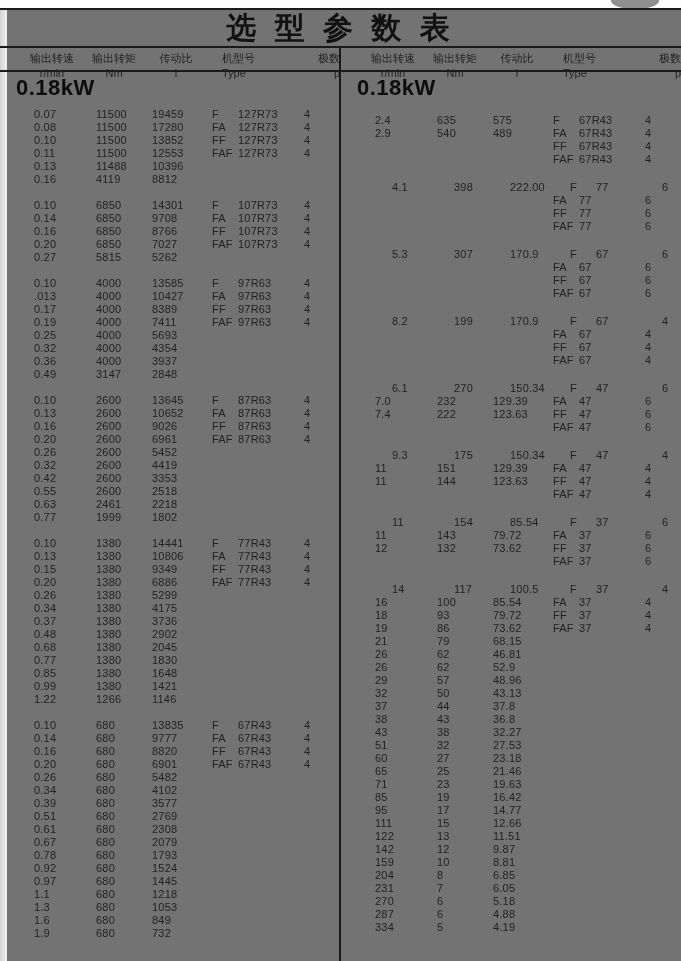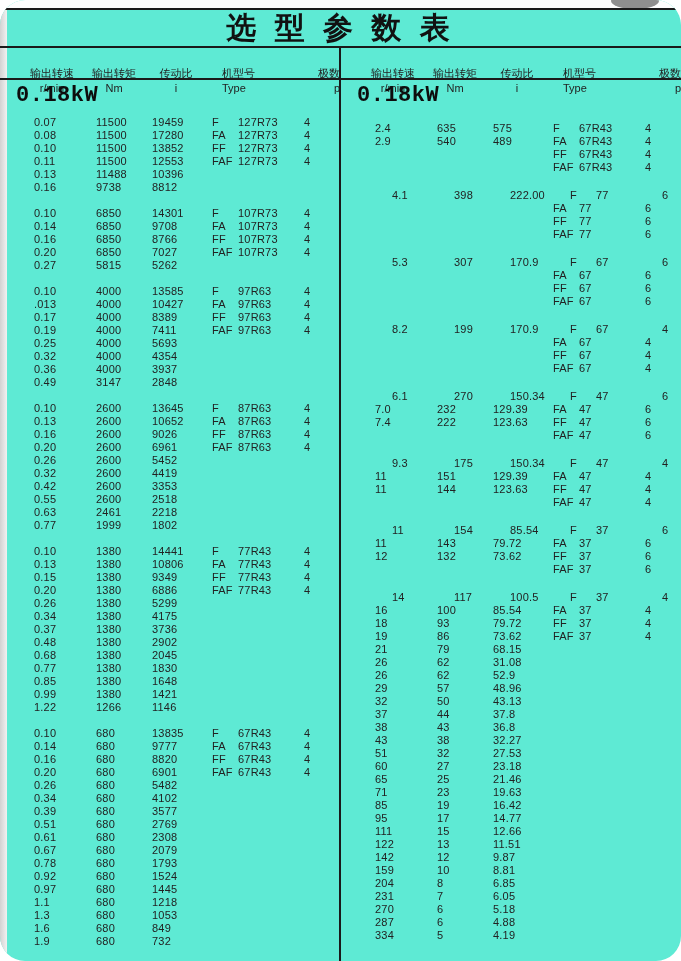--- a/index.html
+++ b/index.html
@@ -3,23 +3,22 @@
 <meta charset="utf-8">
 <style>
   * { margin: 0; padding: 0; box-sizing: border-box; }
   html, body { background: #ffffff; }
   body { font-family: "Liberation Sans", "DejaVu Sans", sans-serif; color: #1e1e1e; }
 
   .page {
     position: relative;
     width: 681px;
     height: 961px;
-    background: #5eead4;
+    background: #737373;
     overflow: hidden;
-    border-radius: 25px;
   }
   
   .page::before {
     content: "";
     position: absolute;
     left: 0; top: 0; bottom: 0;
     width: 7px;
     background: linear-gradient(90deg, #d2d2d2, #f1f1f1);
     z-index: 0;
   }
@@ -52,23 +51,23 @@
   .vdivider {
     position: absolute;
     left: 339px; top: 0; bottom: 0;
     width: 2px;
     background: #1a1a1a;
     z-index: 2;
   }
 
   .header-band {
     display: flex;
-    height: 32px;
+    height: 24px;
     border-bottom: 2px solid #1a1a1a;
-    padding-top: 18px;
+    padding-top: 3px;
   }
   .hdr-half {
     width: 340px;
     display: grid;
     grid-template-columns: 64px 60px 64px 90px 42px;
     padding-left: 20px;
     font-size: 11px;
     color: #222;
   }
   .hdr-half.right-half { width: 341px; padding-left: 21px; }
@@ -80,21 +79,20 @@
   .col { width: 340px; }
   .col.right-col { width: 341px; padding-left: 1px; }
 
   .section-title {
     font-size: 22px;
     font-weight: 800;
     letter-spacing: 0.5px;
     color: #0d0d0d;
     padding: 3px 0 0 16px;
     height: 36px;
-    font-family: Liberation Mono, monospace;
   }
 
   .rows { position: relative; z-index: 1; }
   .rows.right-rows { margin-top: 6px; }
 
   .row {
     display: grid;
     grid-template-columns: 64px 60px 64px 90px 42px;
     padding-left: 20px;
     height: 13px;
@@ -218,21 +216,21 @@
             <div class="row">
               <span class="c speed">0.13</span>
               <span class="c torque">11488</span>
               <span class="c ratio">10396</span>
               <span class="c type"><span class="prefix"></span><span class="model"></span></span>
               <span class="c poles"></span>
             </div>
 
             <div class="row">
               <span class="c speed">0.16</span>
-              <span class="c torque">9738</span>
+              <span class="c torque">4119</span>
               <span class="c ratio">8812</span>
               <span class="c type"><span class="prefix"></span><span class="model"></span></span>
               <span class="c poles"></span>
             </div>
 
             <div class="row gap">
               <span class="c speed">0.10</span>
               <span class="c torque">6850</span>
               <span class="c ratio">14301</span>
               <span class="c type"><span class="prefix">F</span><span class="model">107R73</span></span>
@@ -922,21 +920,21 @@
               <span class="c torque">79</span>
               <span class="c ratio">68.15</span>
               <span class="c type"><span class="prefix"></span><span class="model"></span></span>
               <span class="c poles"></span>
             </div>
 
 
             <div class="row">
               <span class="c speed">26</span>
               <span class="c torque">62</span>
-              <span class="c ratio">31.08</span>
+              <span class="c ratio">46.81</span>
               <span class="c type"><span class="prefix"></span><span class="model"></span></span>
               <span class="c poles"></span>
             </div>
 
             <div class="row">
               <span class="c speed">26</span>
               <span class="c torque">62</span>
               <span class="c ratio">52.9</span>
               <span class="c type"><span class="prefix"></span><span class="model"></span></span>
               <span class="c poles"></span>

